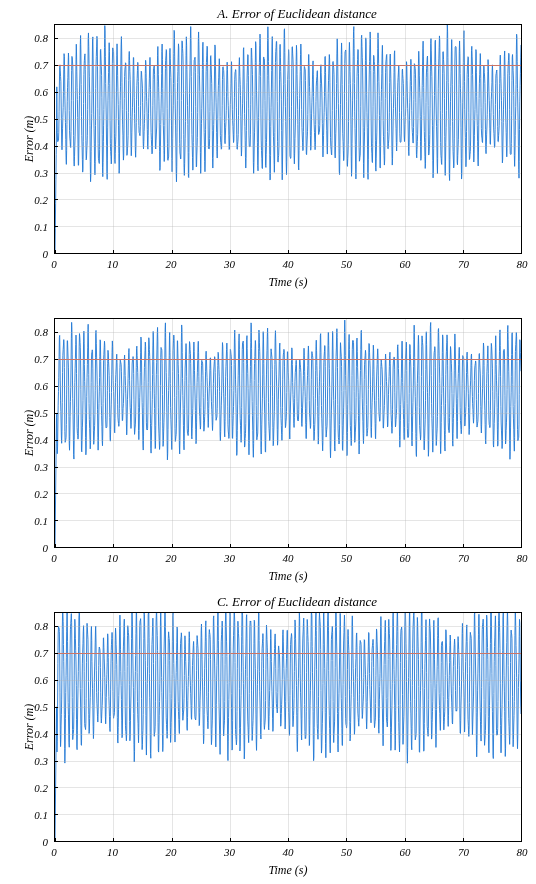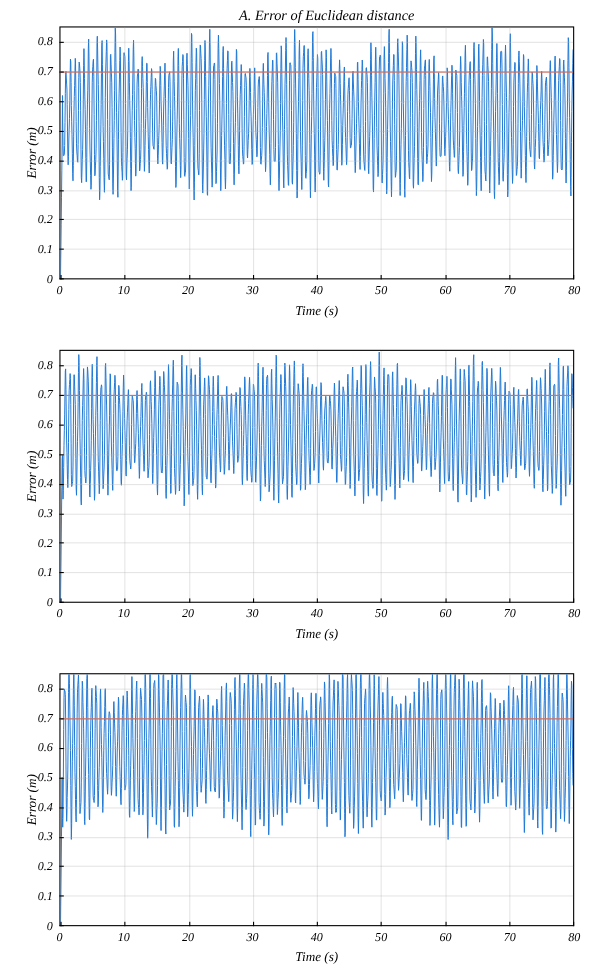--- a/index.html
+++ b/index.html
@@ -151,20 +151,21 @@
       <div class="x-tick" style="left: 37.5%;">30</div>
       <div class="x-tick" style="left: 50%;">40</div>
       <div class="x-tick" style="left: 62.5%;">50</div>
       <div class="x-tick" style="left: 75%;">60</div>
       <div class="x-tick" style="left: 87.5%;">70</div>
       <div class="x-tick" style="left: 100%;">80</div>
     </div>
 </div>
 
 <div class="chart-container">
+  <div class="chart-title">C. Error of Euclidean distance</div>
   <div class="y-axis">
     <div class="y-label">Error (m)</div>
   <div class="y-tick" style="top: 100%;">0</div>
       <div class="y-tick" style="top: 88.2353%;">0.1</div>
       <div class="y-tick" style="top: 76.4706%;">0.2</div>
       <div class="y-tick" style="top: 64.7059%;">0.3</div>
       <div class="y-tick" style="top: 52.9412%;">0.4</div>
       <div class="y-tick" style="top: 41.1765%;">0.5</div>
       <div class="y-tick" style="top: 29.4118%;">0.6</div>
       <div class="y-tick" style="top: 17.6471%;">0.7</div>

